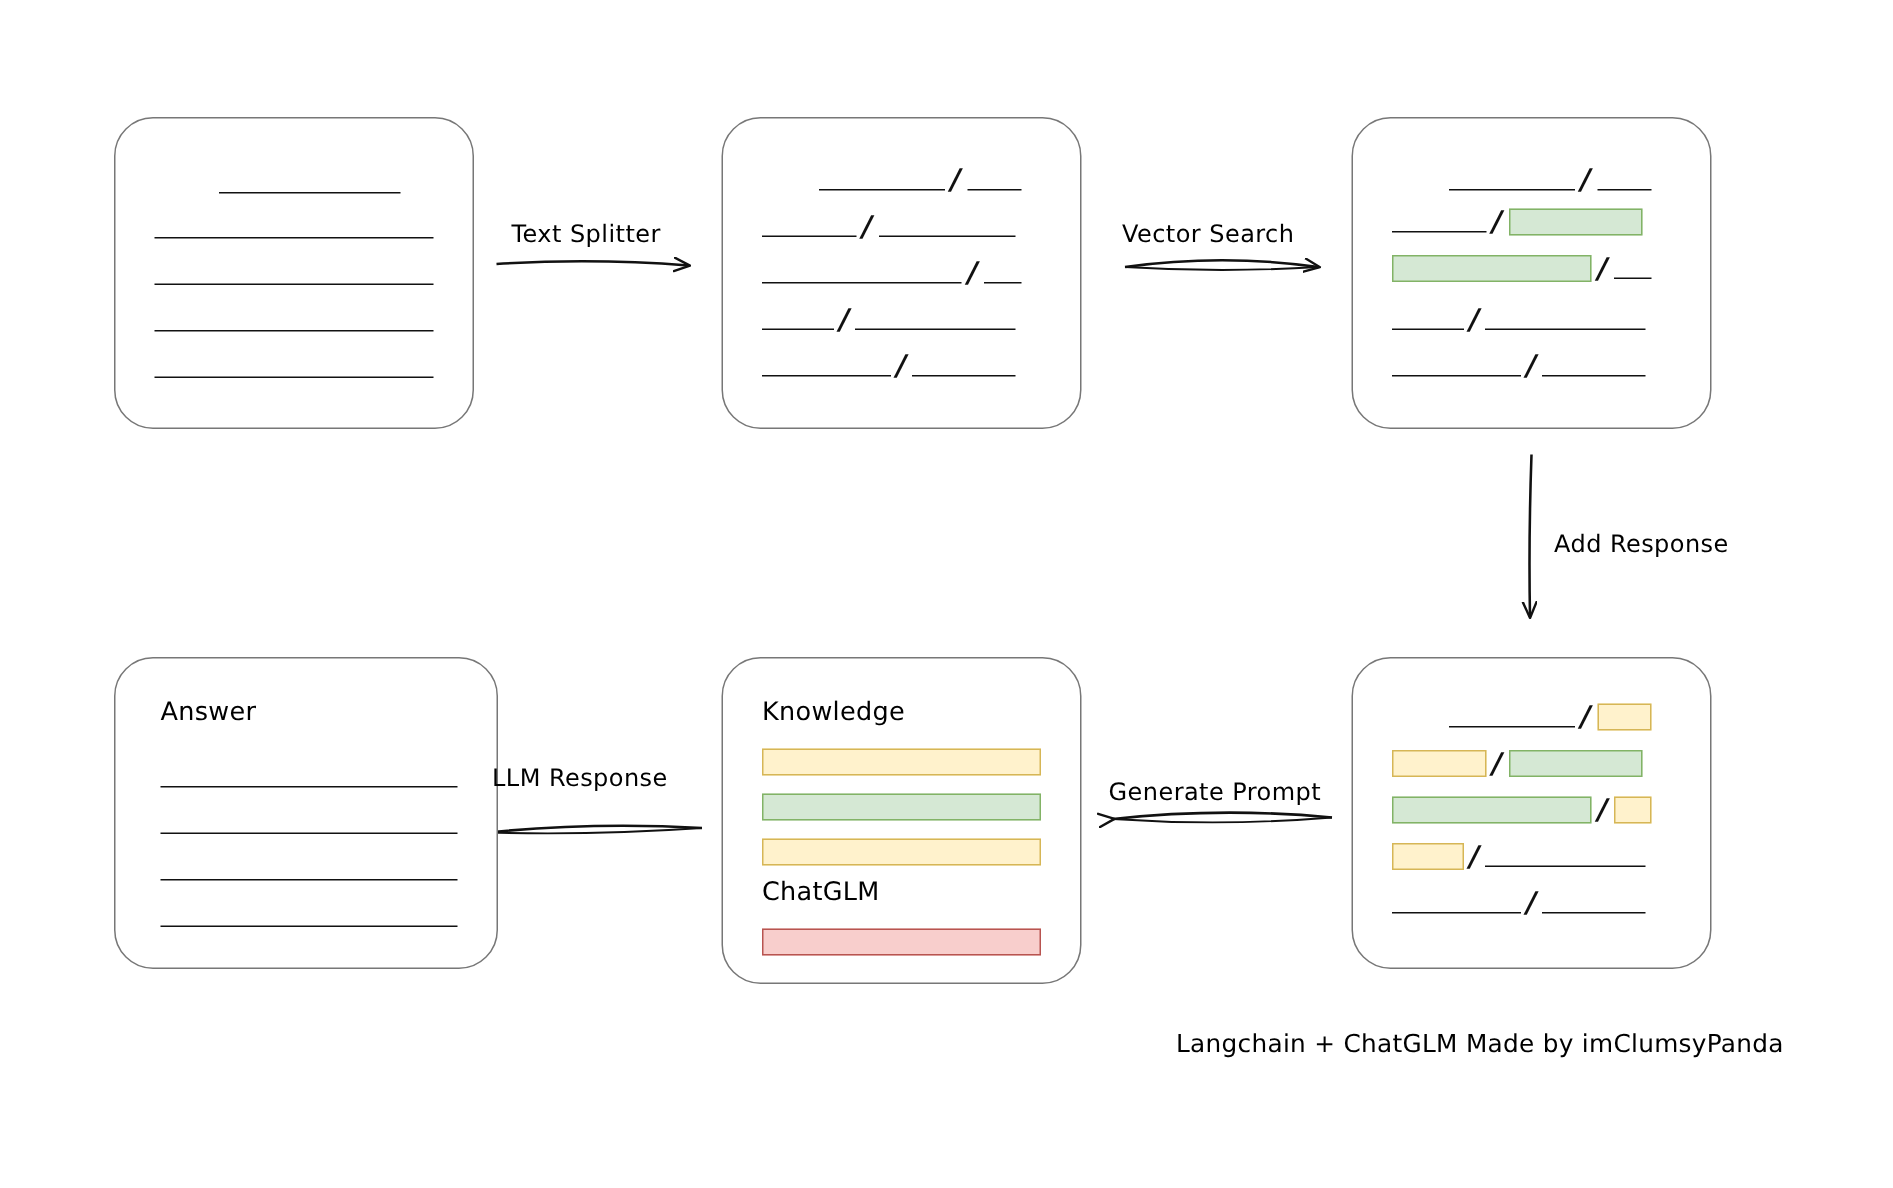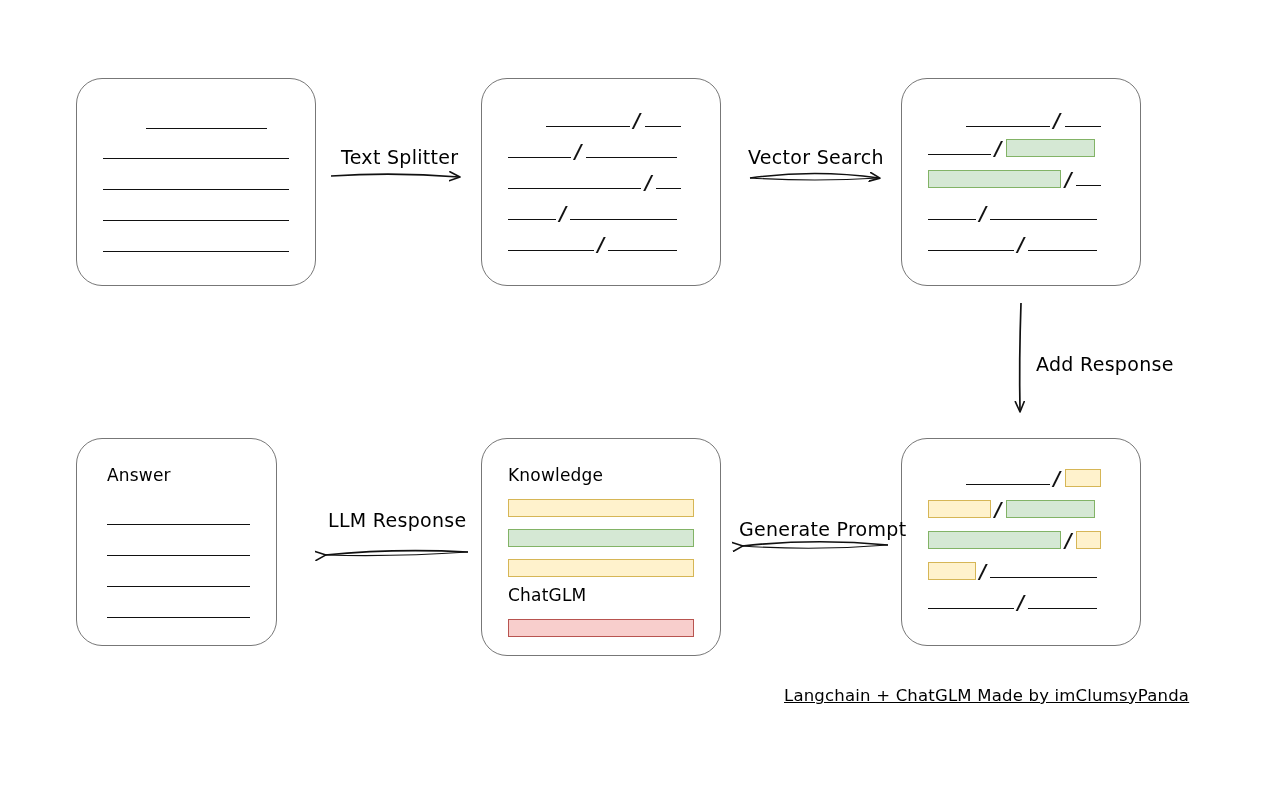--- a/index.html
+++ b/index.html
@@ -81,35 +81,34 @@
     font-size: 17px;
     color: #000000;
     white-space: nowrap;
     letter-spacing: 0.2px;
   }
 
   
   .arrow-label {
     position: absolute;
     font-family: "DejaVu Sans", "Liberation Sans", sans-serif;
-    font-size: 19px;
+    font-size: 16px;
     color: #000000;
     white-space: nowrap;
     letter-spacing: 0.3px;
   }
 
   
   .footer-text {
     position: absolute;
     font-family: "DejaVu Sans", "Liberation Sans", sans-serif;
     font-size: 16.5px;
     color: #000000;
     white-space: nowrap;
     letter-spacing: 0.2px;
-    text-decoration: underline;
   }
 
   svg.arrow-layer {
     position: absolute;
     left: 0;
     top: 0;
     width: 1262px;
     height: 792px;
     pointer-events: none;
   }
@@ -278,21 +277,21 @@
     <div class="chunk yellow" style="width:100%;"></div>
   </div>
 
   <div class="card-label" style="left:26px; top:146px;">ChatGLM</div>
 
   <div class="row" style="top:178px; padding-left:26px; padding-right:26px;">
     <div class="chunk red" style="width:100%;"></div>
   </div>
 </div>
 
-<div class="card" style="left:76px; top:438px; width:201px; height:208px;">
+<div class="card" style="left:76px; top:438px; width:256px; height:208px;">
   <div class="card-label" style="left:30px; top:26px;">Answer</div>
 
   <div class="row" style="top:68px; padding-left:30px; padding-right:26px;">
     <div class="seg" style="width:100%;"></div>
   </div>
   <div class="row" style="top:99px; padding-left:30px; padding-right:26px;">
     <div class="seg" style="width:100%;"></div>
   </div>
   <div class="row" style="top:130px; padding-left:30px; padding-right:26px;">
     <div class="seg" style="width:100%;"></div>

